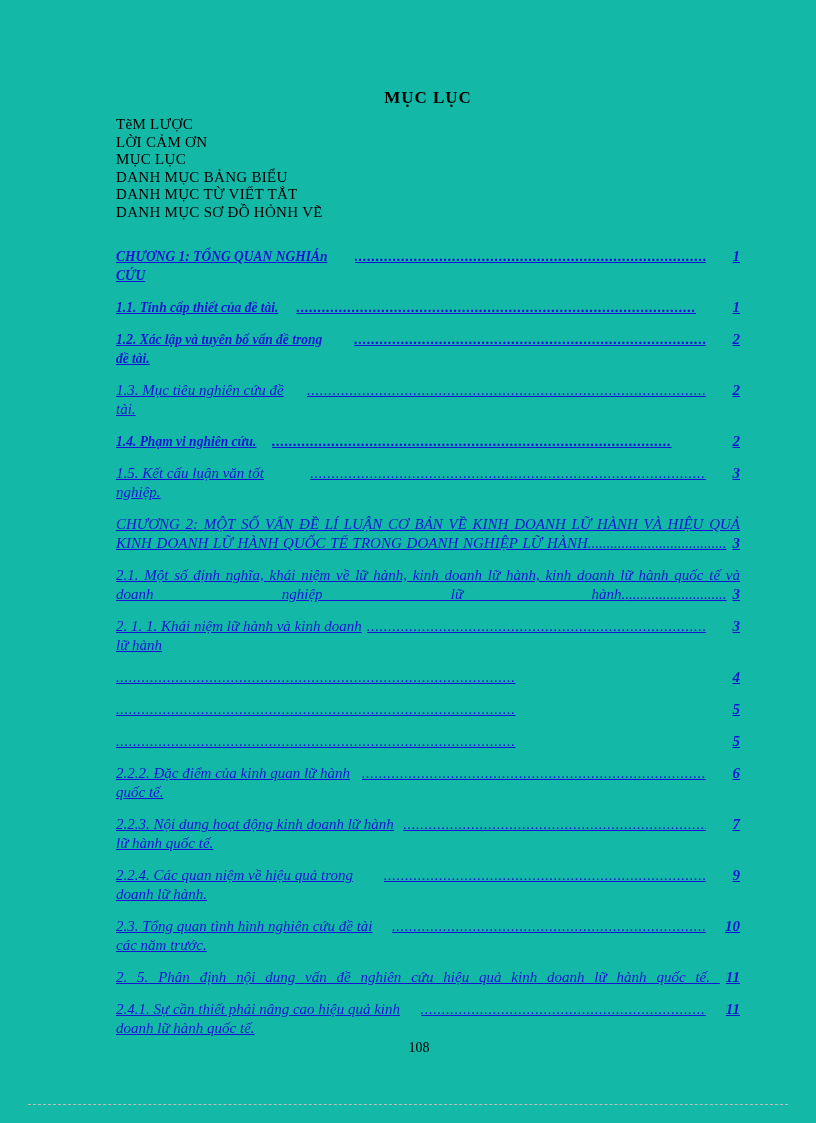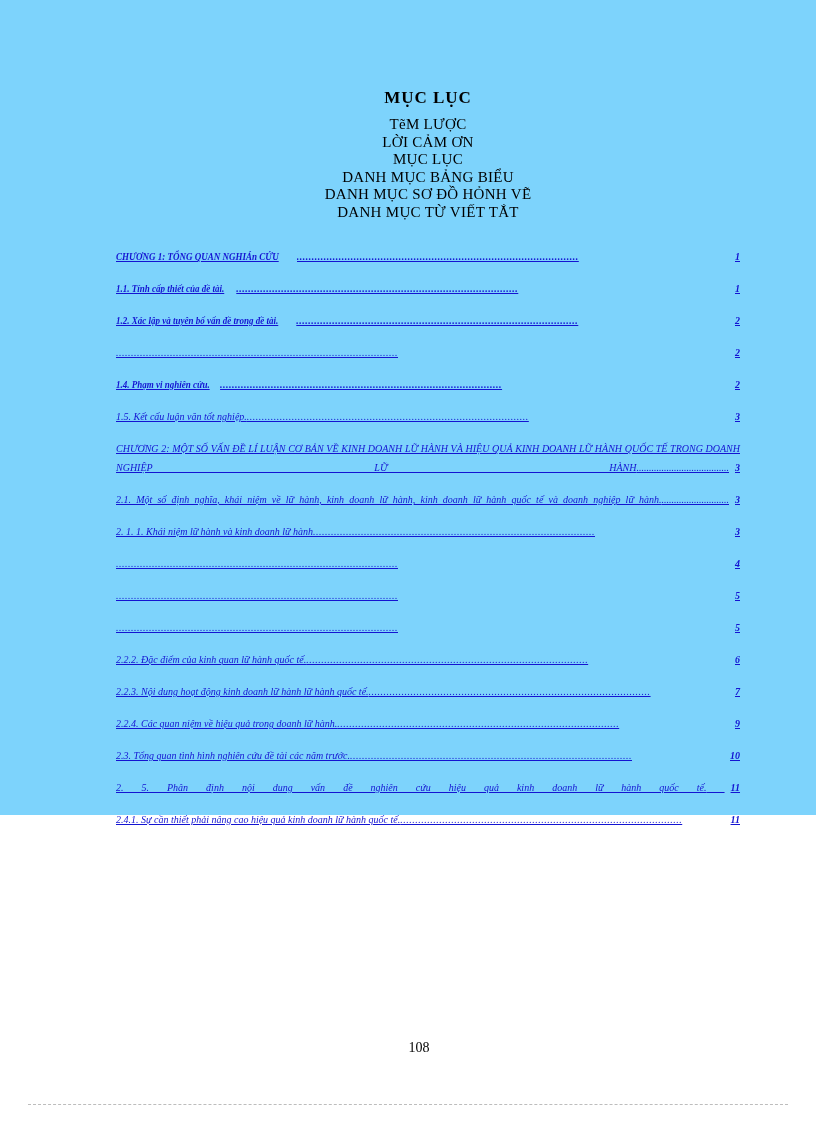--- a/index.html
+++ b/index.html
@@ -12,22 +12,22 @@
     height: 1123px;
     font-family: "Liberation Serif", serif;
     color: #000000;
     position: relative;
     overflow: hidden;
   }
   .page {
     position: absolute;
     top: 0; left: 0;
     width: 816px;
-    height: 815px;
-    background: #7dd3fc;
+    height: 1123px;
+    background: #14b8a6;
   }
   .content {
     position: absolute;
     left: 116px;
     top: 88px;
     width: 624px;
   }
   .doc-title {
     text-align: center;
     font-size: 17px;
@@ -39,31 +39,30 @@
   .front-matter {
     margin: 0;
     padding: 0;
     list-style: none;
     font-size: 15px;
     line-height: 17.5px;
     letter-spacing: 0.3px;
   }
   .front-matter li {
     white-space: nowrap;
-    text-align: center;
   }
   .toc {
     margin-top: 26px;
   }
   .toc-entry {
     display: flex;
     align-items: baseline;
     color: #1414d2;
     font-style: italic;
-    font-size: 10px;
+    font-size: 15px;
     margin-bottom: 13px;
     line-height: 19px;
   }
   .toc-entry .txt {
     text-decoration: underline;
     flex: 0 1 auto;
   }
   .toc-entry .dots {
     flex: 1 1 auto;
     overflow: hidden;
@@ -135,22 +134,22 @@
 
   <div class="content">
 
     <div class="doc-title">MỤC LỤC</div>
 
     <ul class="front-matter">
       <li>TẽM LƯỢC</li>
       <li>LỜI CẢM ƠN</li>
       <li>MỤC LỤC</li>
       <li>DANH MỤC BẢNG BIỂU</li>
+      <li>DANH MỤC TỪ VIẾT TẮT</li>
       <li>DANH MỤC SƠ ĐỒ HỎNH VẼ</li>
-      <li>DANH MỤC TỪ VIẾT TẮT</li>
     </ul>
 
     <div class="toc">
 
       <div class="toc-entry bold condensed">
         <span class="txt">CHƯƠNG 1: TỔNG QUAN NGHIÁn CỨU</span>
         <span class="dots">..............................................................................................</span>
         <span class="pg">1</span>
       </div>
 
@@ -160,20 +159,21 @@
         <span class="pg">1</span>
       </div>
 
       <div class="toc-entry bold condensed">
         <span class="txt">1.2. Xác lập và tuyên bố vấn đề trong đề tài.</span>
         <span class="dots">..............................................................................................</span>
         <span class="pg">2</span>
       </div>
 
       <div class="toc-entry">
+        <span class="txt">1.3.    Mục tiêu nghiên cứu đề tài.</span>
         <span class="dots">..............................................................................................</span>
         <span class="pg">2</span>
       </div>
 
       <div class="toc-entry bold condensed">
         <span class="txt">1.4. Phạm vi nghiên cứu.</span>
         <span class="dots">..............................................................................................</span>
         <span class="pg">2</span>
       </div>
 

